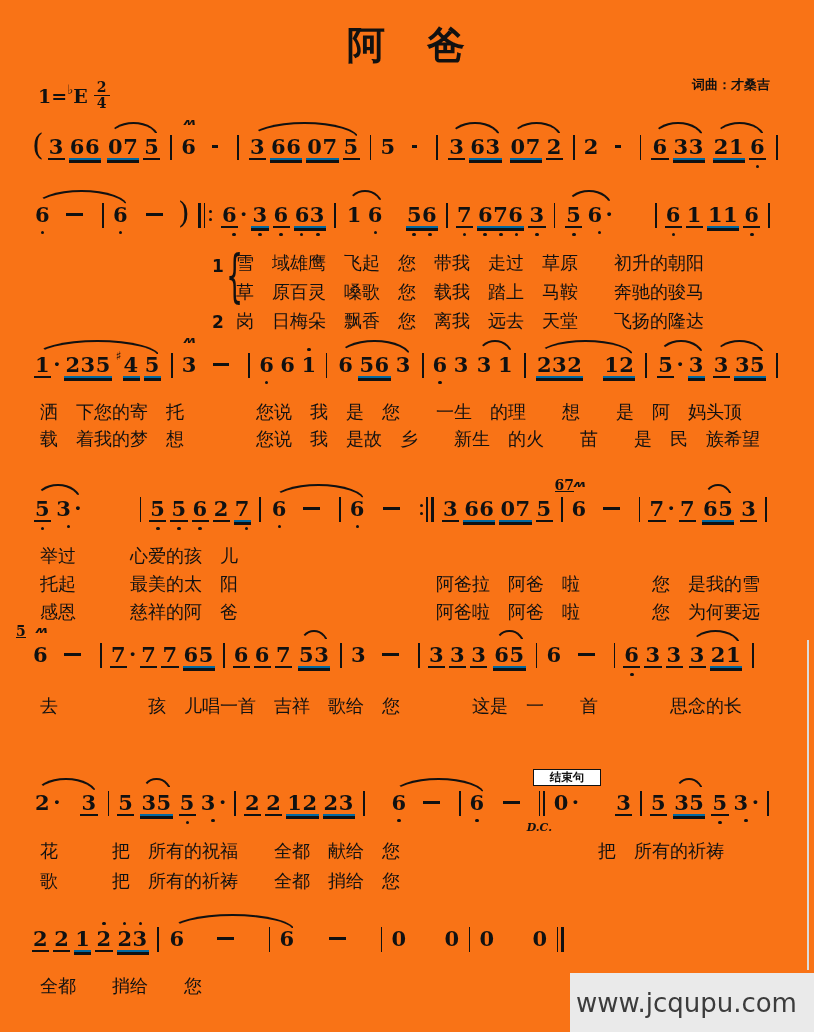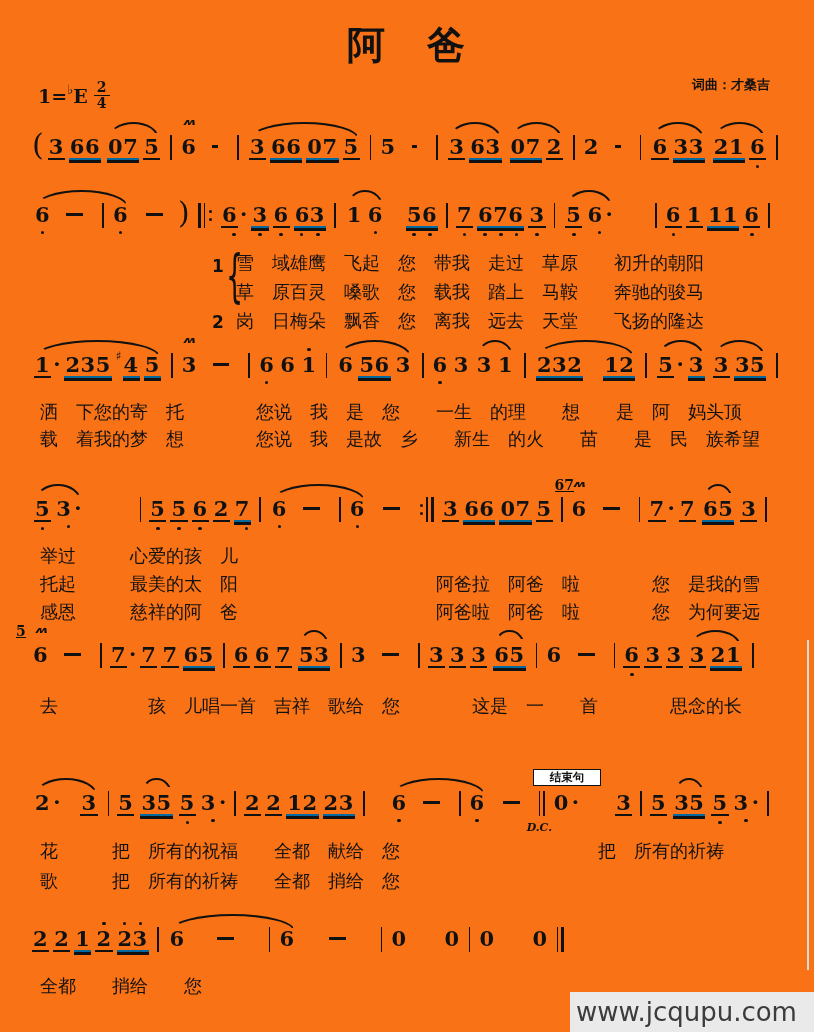--- a/index.html
+++ b/index.html
@@ -58,21 +58,21 @@
   .s2 .lyric{line-height:29px;}
   .s3 .lyric{line-height:27px;}
   .s5 .lyric{line-height:35px;}
   .s6 .lyric{line-height:30px;}
   .vmark{position:absolute;font-size:17px;font-weight:600;}
   .v1{top:60px;left:182px;}
   .vbrace{position:absolute;top:46px;left:196px;font-size:30px;font-weight:400;
           transform:scale(.9,1.9);transform-origin:top left;}
   .v2{top:116px;left:182px;}
   
-  .watermark{position:absolute;right:0;bottom:0;width:238px;height:40px;background:#eaeaea;
+  .watermark{position:absolute;right:0;bottom:0;width:238px;height:59px;background:#eaeaea;
       display:flex;align-items:center;padding-left:6px;font-size:26px;color:#3c3c3c;}
   .edge-line{position:absolute;right:5px;top:640px;height:330px;width:2px;background:#dcdcdc;}
 </style>
 </head>
 <body>
 
 <div class="page">
   <h1 class="title">阿　爸</h1>
   <div class="credit">词曲：才桑吉</div>
   <div class="keysig">

